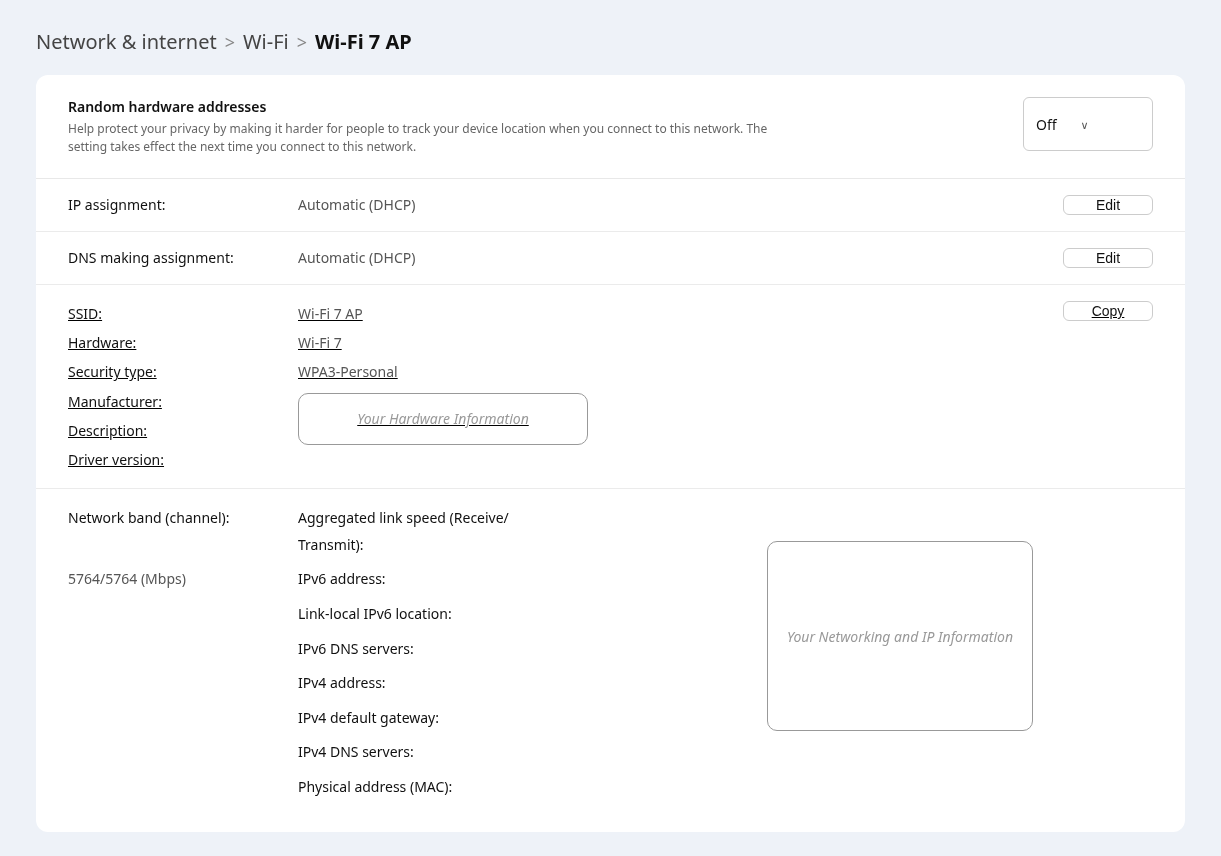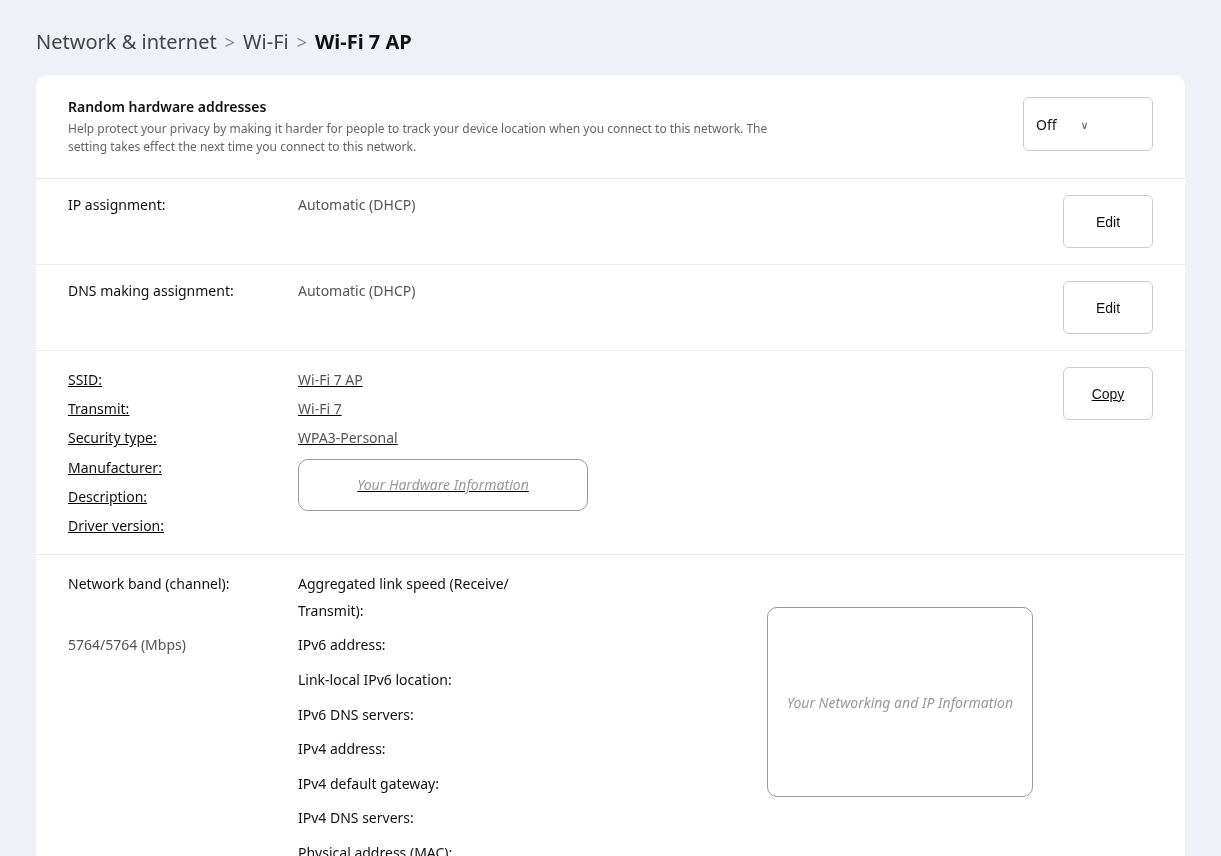--- a/index.html
+++ b/index.html
@@ -111,21 +111,21 @@
       flex-shrink: 0;
     }
     .btn-edit, .btn-copy {
       border: 1px solid #ccc;
       background: #fff;
       border-radius: 6px;
       padding: 6px 22px;
       font-size: 14px;
       color: #111;
       cursor: pointer;
-      height: 53px;
+      height: 20px;
       min-width: 90px;
       display: flex;
       align-items: center;
       justify-content: center;
     }
 
     
     .ssid-block {
       display: flex;
       padding: 16px 32px;
@@ -237,21 +237,21 @@
       <div class="info-label">DNS making assignment:</div>
       <div class="info-value">Automatic (DHCP)</div>
       <div class="info-action">
         <button class="btn-edit">Edit</button>
       </div>
     </div>
 
     <div class="ssid-block">
       <div class="ssid-labels">
         <span class="ssid-label-item">SSID:</span>
-        <span class="ssid-label-item">Transmit:</span>
+        <span class="ssid-label-item">Hardware:</span>
         <span class="ssid-label-item">Security type:</span>
         <span class="ssid-label-item">Manufacturer:</span>
         <span class="ssid-label-item">Description:</span>
         <span class="ssid-label-item">Driver version:</span>
       </div>
       <div style="display:flex; flex:1; align-items:flex-start;">
         <div class="ssid-values">
           <span class="ssid-value-item">Wi-Fi 7 AP</span>
           <span class="ssid-value-item">Wi-Fi 7</span>
           <span class="ssid-value-item">WPA3-Personal</span>

